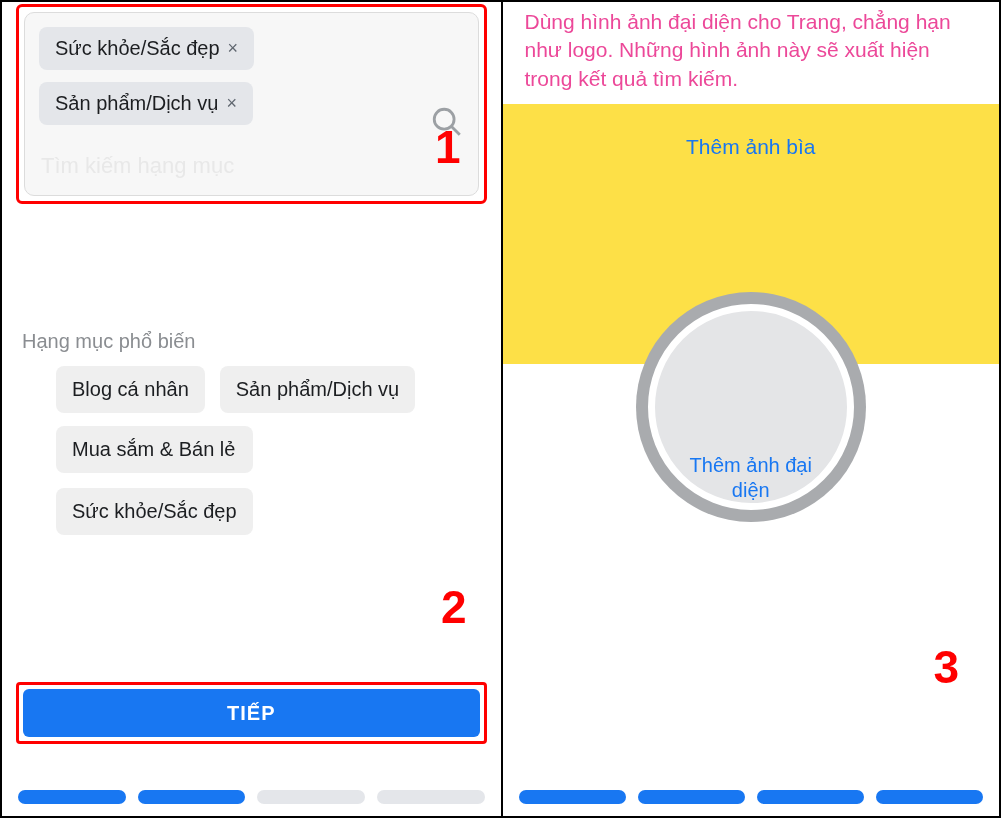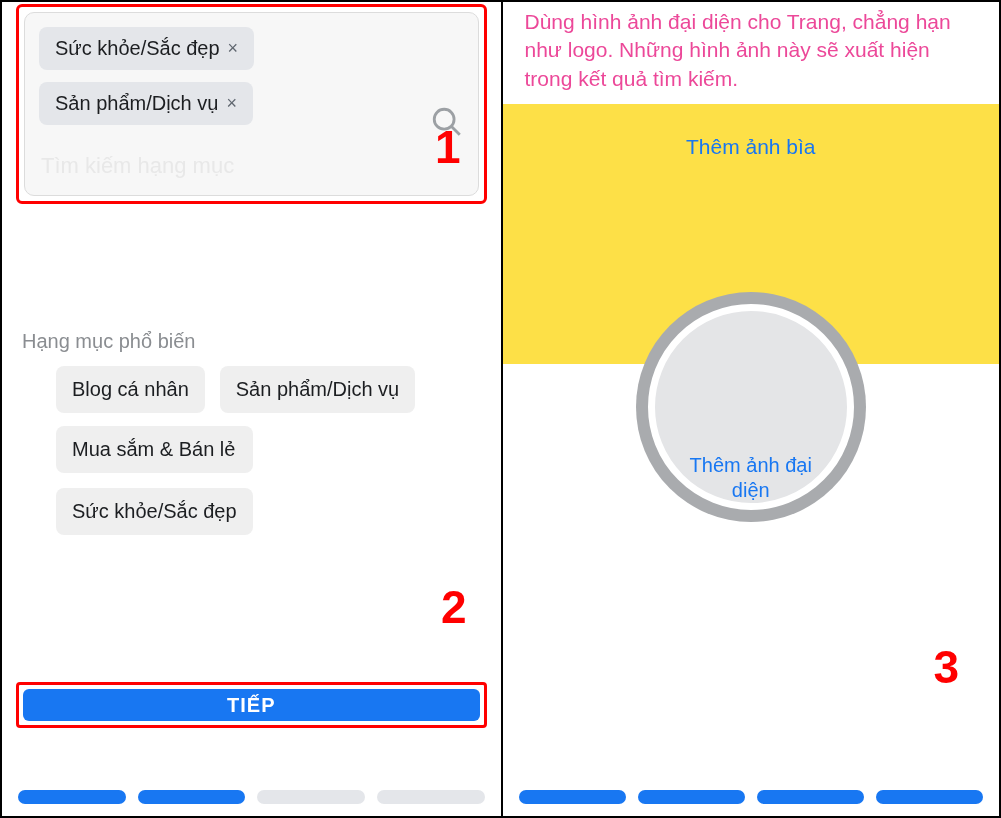--- a/index.html
+++ b/index.html
@@ -26,21 +26,21 @@
   .n3 { right: 40px; top: 638px; }
 
   .help-left { position: absolute; top: 226px; left: 20px; right: 20px; font-size: 21px; color: #1c1e21; line-height: 1.35; }
   .pop-label { position: absolute; top: 328px; left: 20px; font-size: 20px; color: #8a8d91; }
   .pop-row { position: absolute; left: 20px; display: flex; gap: 15px; margin-left: 34px; }
   .pop-row.r1 { top: 364px; }
   .pop-row.r2 { top: 424px; flex-direction: column; }
   .pop { background: #efefef; color: #1c1e21; font-size: 20px; padding: 12px 16px; border-radius: 8px; cursor: pointer; }
 
   .primary-wrap { position: absolute; left: 14px; right: 14px; border: 3px solid #ff0000; border-radius: 4px; }
-  .pw-left { top: 680px; height: 46px; }
+  .pw-left { top: 680px; height: 62px; }
   .pw-right { top: 700px; height: 62px; }
   .primary { position: absolute; top: 4px; left: 4px; right: 4px; bottom: 4px; background: #1877f2;
              color: #fff; font-size: 20px; font-weight: 600; letter-spacing: 1px;
              display: flex; align-items: center; justify-content: center; border-radius: 6px; cursor: pointer; }
 
   .prog { position: absolute; left: 16px; right: 16px; bottom: 12px; height: 14px; display: flex; gap: 12px; }
   .seg { flex: 1; border-radius: 8px; }
   .seg.on { background: #1877f2; }
   .seg.off { background: #e4e6ea; }
 

